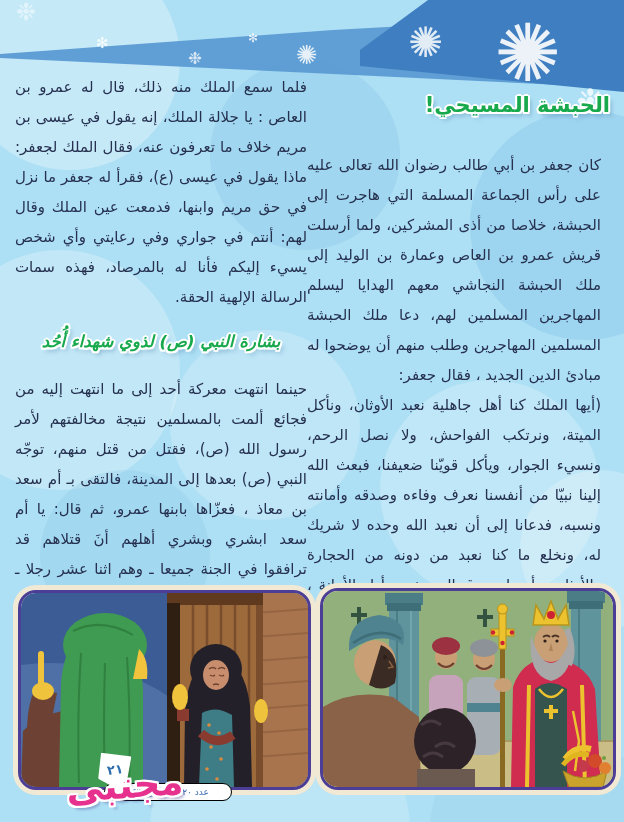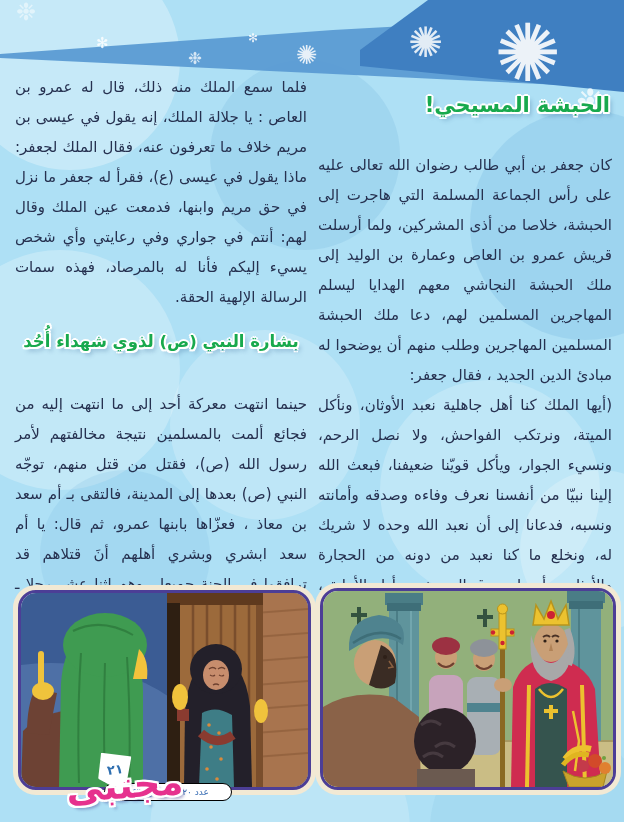--- a/index.html
+++ b/index.html
@@ -43,23 +43,23 @@
   }
   .body-text p{margin:0;}
   .outlined-green{
     color:#18a94d;font-weight:bold;
     text-shadow:-1.5px -1.5px 0 #fff,1.5px -1.5px 0 #fff,-1.5px 1.5px 0 #fff,
       1.5px 1.5px 0 #fff,0 -2px 0 #fff,0 2px 0 #fff,-2px 0 0 #fff,2px 0 0 #fff,
       3px 4px 4px rgba(40,90,140,.35);
   }
   .article-title{position:absolute;right:14px;top:92px;width:300px;text-align:right;
     font-size:21px;line-height:27px;}
-  .col-right{position:absolute;left:318px;top:150px;width:294px;}
+  .col-right{position:absolute;left:307px;top:150px;width:294px;}
   .col-left{position:absolute;left:15px;top:72px;width:292px;}
-  .subtitle{display:block;text-align:center;font-size:16.5px;margin:15px 0 32px 0;}
+  .subtitle{display:block;text-align:center;font-size:16.5px;margin:15px 0 17px 0;font-style:italic;}
 
   
   .illus{position:absolute;border:3px solid #4c3e96;border-radius:18px;
     box-shadow:0 0 0 5px #f2e9d4;overflow:hidden;background:#fff;}
   .illus svg{display:block;}
   .illus-left{left:18px;top:590px;width:287px;height:194px;}
   .illus-right{left:320px;top:588px;width:290px;height:196px;}
 
   
   .page-tag{

